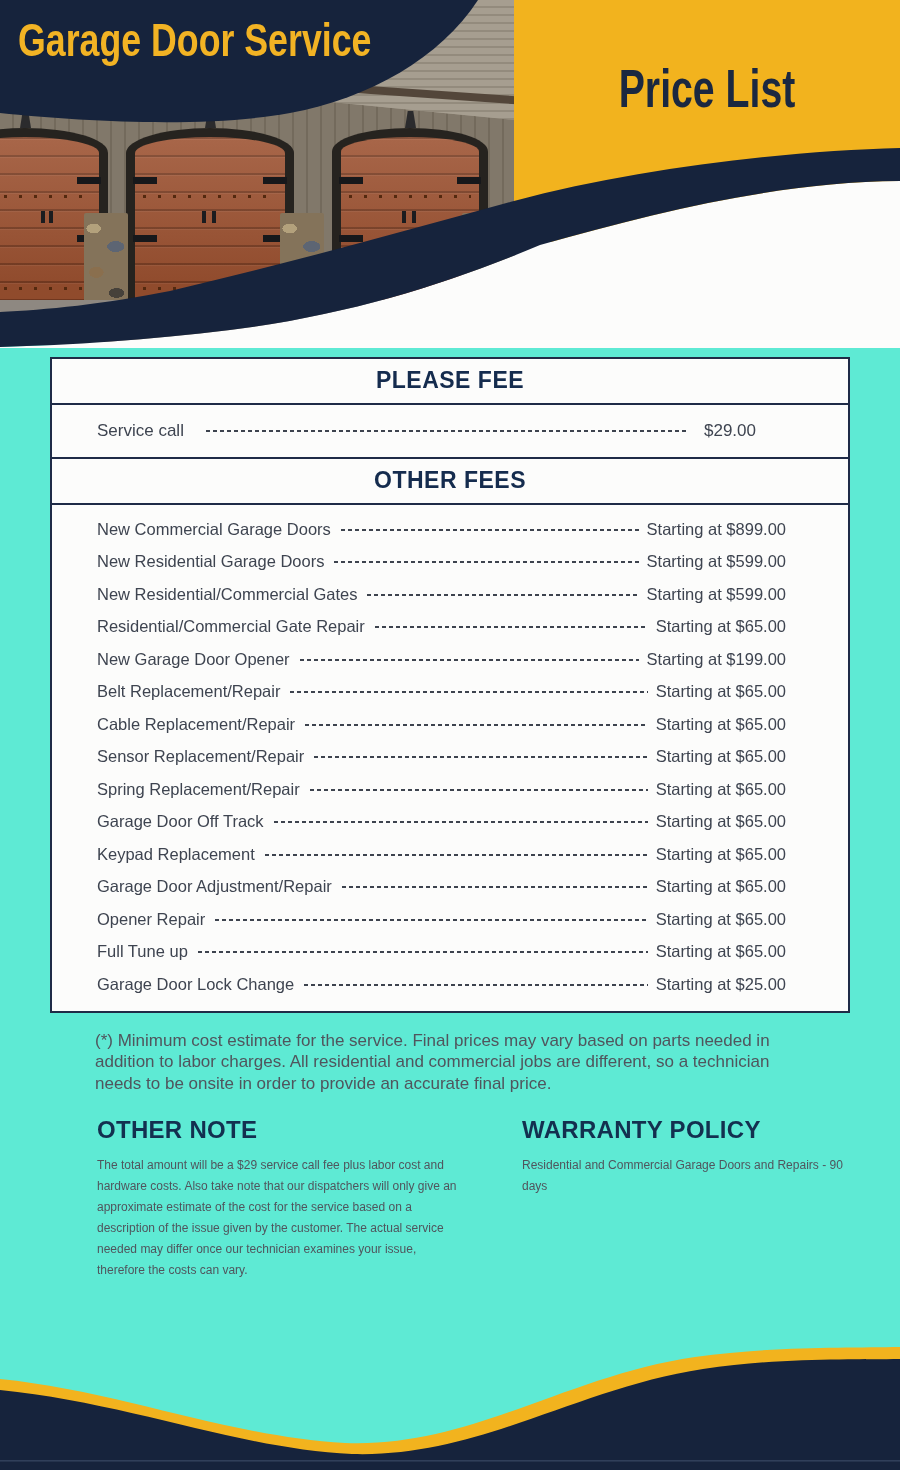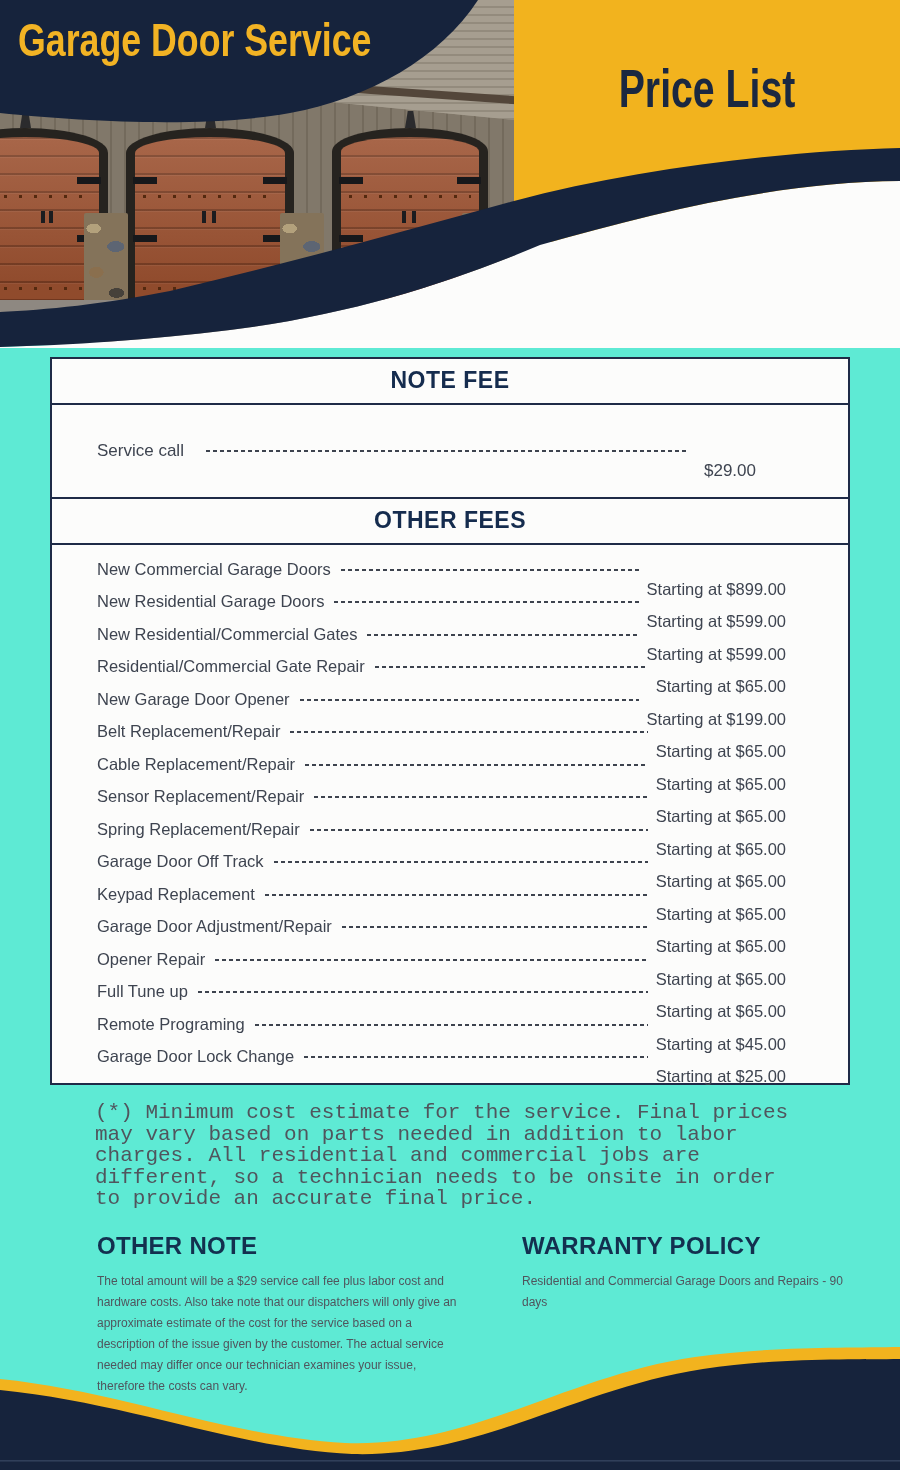--- a/index.html
+++ b/index.html
@@ -53,24 +53,24 @@
   .fees-table{margin:12px 50px 0 50px;border:2px solid #1f2b47;background:#fcfcfb;}
   .sec-head{text-align:center;font-weight:bold;font-size:23px;color:#152C4E;
             padding:8px 0 9px 0;border-bottom:2px solid #1f2b47;letter-spacing:0.5px;}
   .service-row{display:flex;align-items:center;padding:16px 92px 16px 45px;
                border-bottom:2px solid #1f2b47;font-size:17px;color:#3E4450;}
   .service-row .leader{margin:0 16px 0 22px;}
   .fee-list{padding:8px 62px 10px 45px;border-radius:22px;}
   .fee-row{display:flex;align-items:center;height:32.5px;font-size:16.5px;color:#3E4450;}
   .leader{flex:1;height:2px;align-self:center;margin:1px 8px 0 10px;
           background-image:repeating-linear-gradient(90deg,#3d434e 0 4px,transparent 4px 7px);}
-  .fee-price{white-space:nowrap;margin-top:40px;}
-
-  
-  .footnote{margin:17px 50px 0 95px;width:712px;font-size:21px;line-height:21.5px;color:#50555d;font-family:Liberation Mono, monospace;}
+  .fee-price{white-space:nowrap;}
+
+  
+  .footnote{margin:17px 50px 0 95px;width:712px;font-size:17px;line-height:21.5px;color:#50555d;}
   .columns{display:flex;margin:22px 0 0 97px;}
   .col-left{width:362px;margin-right:63px;}
   .col-right{width:345px;}
   .col-title{font-size:24px;font-weight:bold;color:#13304F;letter-spacing:0.3px;}
   .col-body{margin-top:11px;font-size:12px;line-height:21px;color:#50555d;}
 
   
   .footer-curves{position:absolute;left:0;bottom:0;width:900px;height:141px;pointer-events:none;}
 </style>
 </head>
@@ -133,21 +133,21 @@
       <path d="M900,148 C790,151 640,167 514,201 C400,232 290,263 170,291 C105,304 45,310 0,312 L0,347 C70,345 150,340 230,330 C350,315 450,283 540,245 C660,211 780,182 900,181 Z" fill="#16233C"></path>
 
       <path d="M0,0 L478,0 C440,58 370,98 290,113 C210,128 85,122 0,113 Z" fill="#16233C"></path>
     </svg>
 
     <div class="brand">Garage Door Service</div>
     <div class="price-list-title">Price List</div>
   </div>
 
   <div class="fees-table">
-    <div class="sec-head">NOTE FEE</div>
+    <div class="sec-head">PLEASE FEE</div>
 
     <div class="service-row">
       <span>Service call</span>
       <span class="leader"></span>
       <span class="fee-price">$29.00</span>
     </div>
 
     <div class="sec-head">OTHER FEES</div>
 
     <div class="fee-list">
@@ -213,25 +213,20 @@
         </div>
       <div class="fee-row">
           <span>Opener Repair</span>
           <span class="leader"></span>
           <span class="fee-price">Starting at $65.00</span>
         </div>
       <div class="fee-row">
           <span>Full Tune up</span>
           <span class="leader"></span>
           <span class="fee-price">Starting at $65.00</span>
-        </div>
-      <div class="fee-row">
-          <span>Remote Programing</span>
-          <span class="leader"></span>
-          <span class="fee-price">Starting at $45.00</span>
         </div>
       <div class="fee-row">
           <span>Garage Door Lock Change</span>
           <span class="leader"></span>
           <span class="fee-price">Starting at $25.00</span>
         </div>
     </div>
   </div>
 
   <p class="footnote">(*) Minimum cost estimate for the service. Final prices may vary based on parts needed in addition to labor charges. All residential and commercial jobs are different, so a technician needs to be onsite in order to provide an accurate final price.</p>

